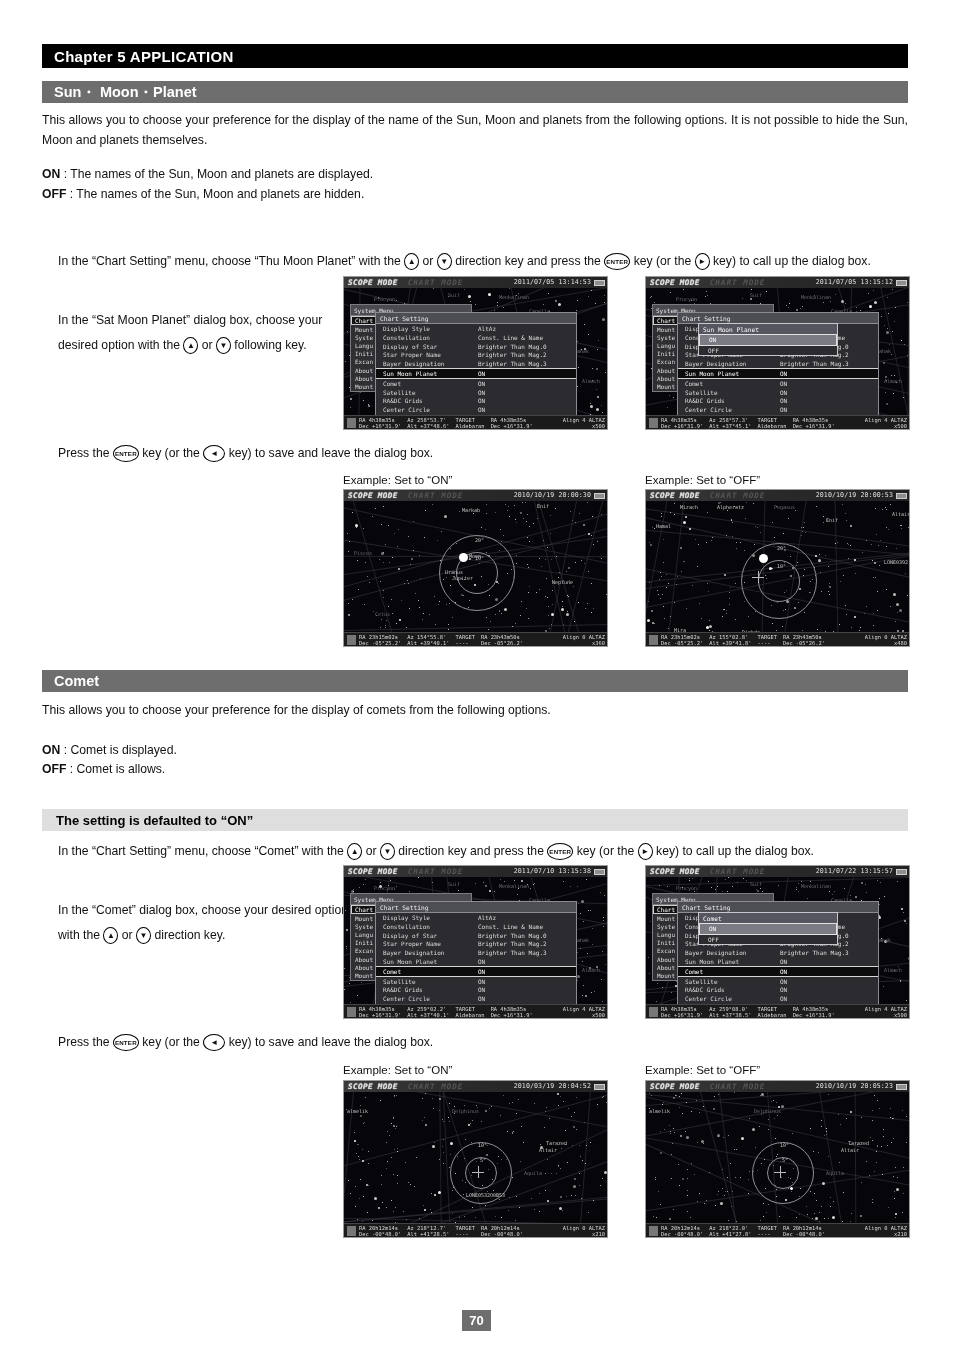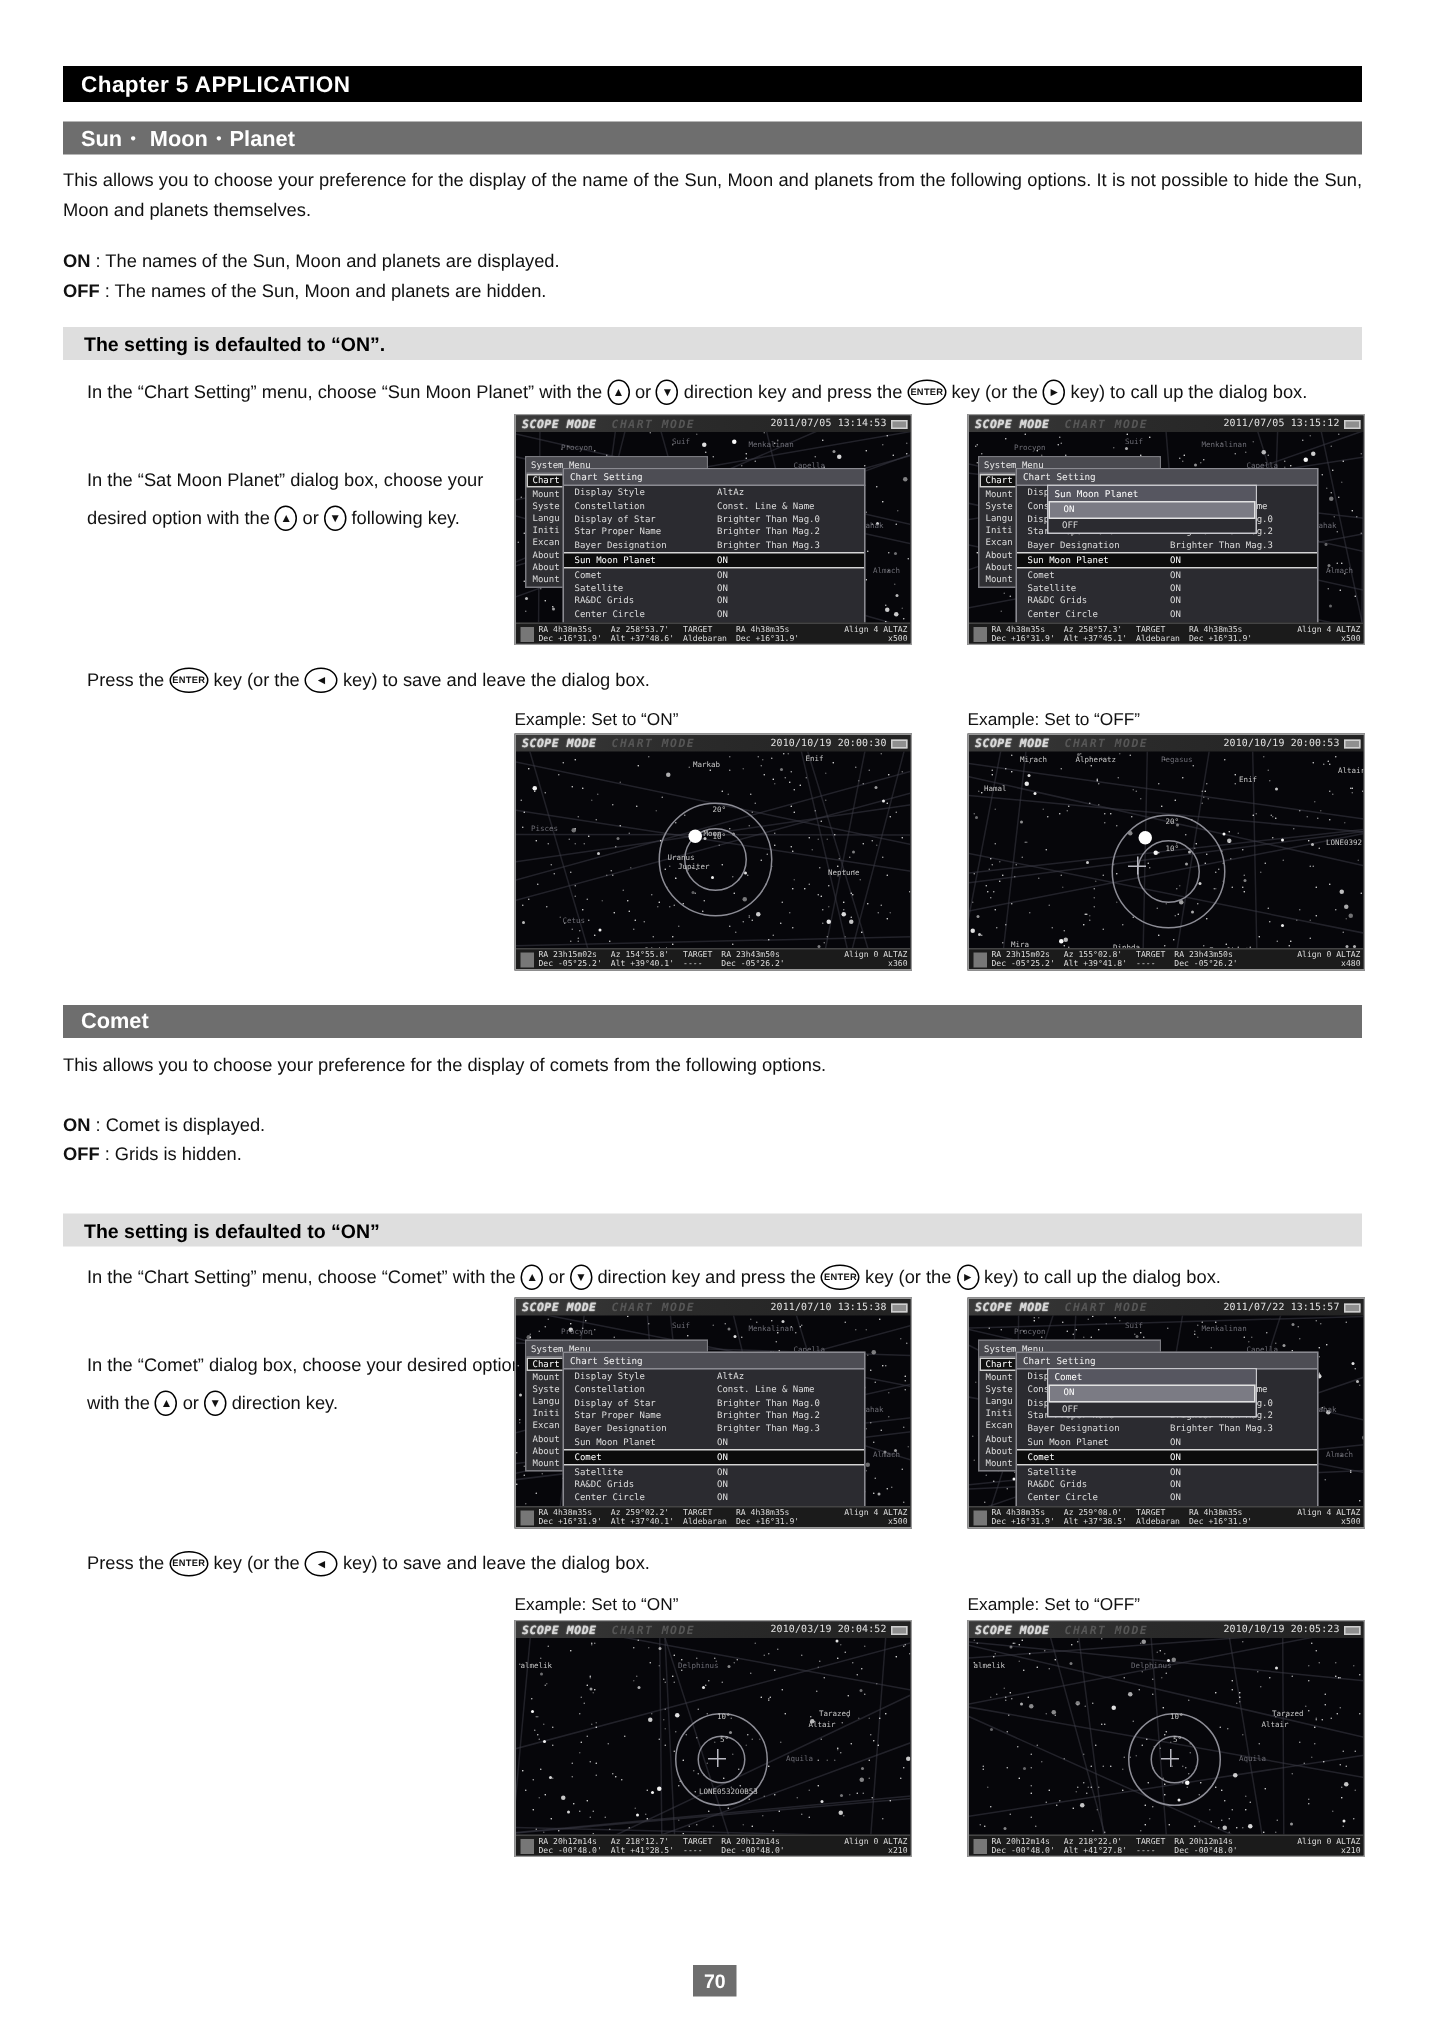--- a/index.html
+++ b/index.html
@@ -167,24 +167,23 @@
 
   <div class="para nojust" style="left:42px; top:164px; width:500px;">
     <span class="bold">ON</span>
     <span>: The names of the Sun, Moon and planets are displayed.</span>
   </div>
   <div class="para nojust" style="left:42px; top:184px; width:500px;">
     <span class="bold">OFF</span>
     <span>: The names of the Sun, Moon and planets are hidden.</span>
   </div>
 
-  <div class="default-bar" style="top:218px;">The setting is defaulted to “ON”.</div>
 
   <div class="para nojust" style="left:58px; top:249px; width:850px; line-height:24px;">
-    <span>In the “Chart Setting” menu, choose “Sun Moon Planet” with the</span>
+    <span>In the “Chart Setting” menu, choose “Thu Moon Planet” with the</span>
     <span class="key arrow">▲</span>
     <span>or</span>
     <span class="key arrow">▼</span>
     <span>direction key and press the</span>
     <span class="key enter">ENTER</span>
     <span>key (or the</span>
     <span class="key arrow">►</span>
     <span>key) to call up the dialog box.</span>
   </div>
 
@@ -1488,21 +1487,21 @@
   <div class="section-bar" style="top:670px;">Comet</div>
 
   <div class="para nojust" style="left:42px; top:700px; width:866px;">This allows you to choose your preference for the display of comets from the following options.</div>
 
   <div class="para nojust" style="left:42px; top:740px; width:500px;">
     <span class="bold">ON</span>
     <span>: Comet is displayed.</span>
   </div>
   <div class="para nojust" style="left:42px; top:759px; width:500px;">
     <span class="bold">OFF</span>
-    <span>: Grids is hidden.</span>
+    <span>: Comet is allows.</span>
   </div>
 
   <div class="default-bar" style="top:809px;">The setting is defaulted to “ON”</div>
 
   <div class="para nojust" style="left:58px; top:841px; width:850px;">
     <span>In the “Chart Setting” menu, choose “Comet” with the</span>
     <span class="key arrow">▲</span>
     <span>or</span>
     <span class="key arrow">▼</span>
     <span>direction key and press the</span>

